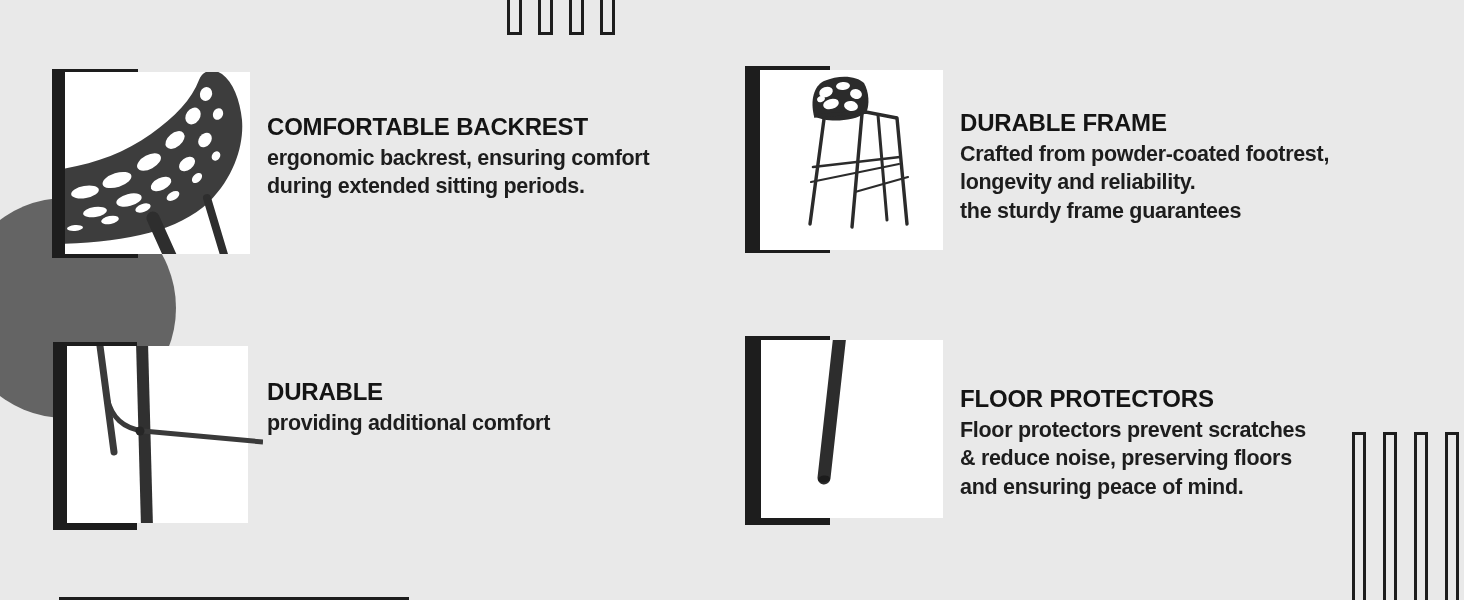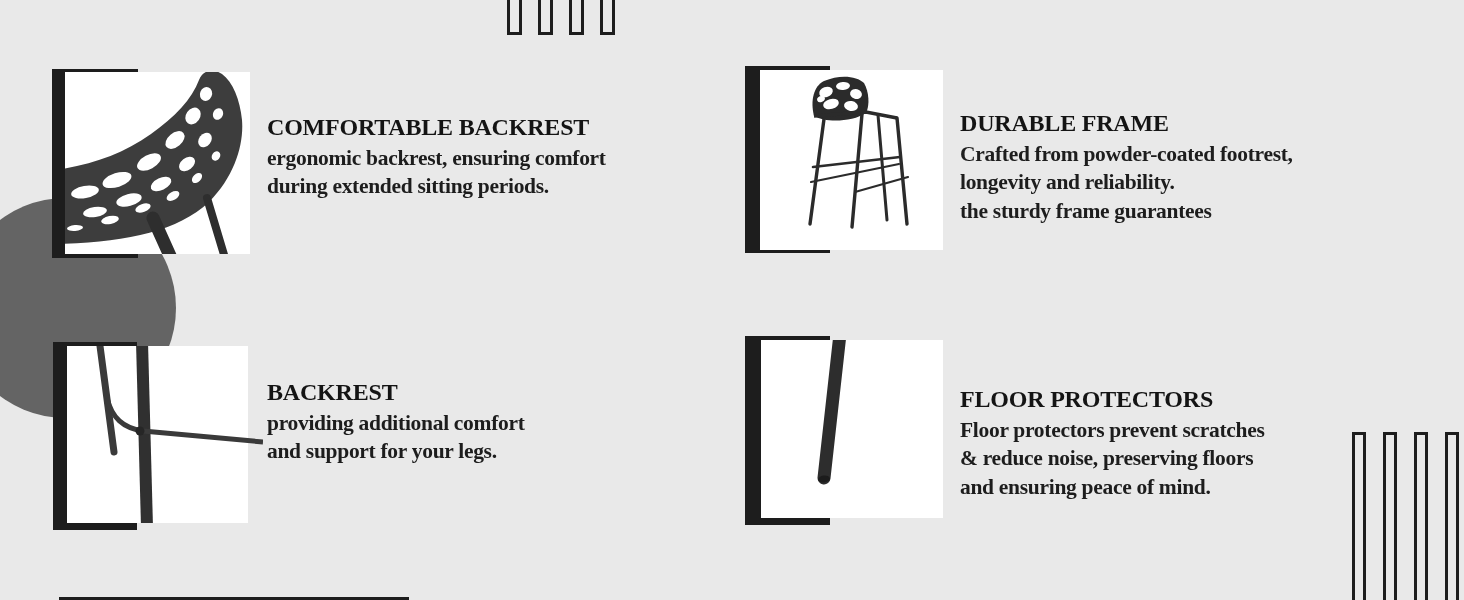--- a/index.html
+++ b/index.html
@@ -2,21 +2,21 @@
 <html><head>
 <meta charset="utf-8">
 <style>
   html, body { margin: 0; padding: 0; }
   .canvas {
     position: relative;
     width: 1464px;
     height: 600px;
     background: #e9e9e9;
     overflow: hidden;
-    font-family: Liberation Serif, serif;
+    font-family: Liberation Sans, sans-serif;
   }
 
   
   .gray-circle {
     position: absolute;
     left: -44px; top: 198px;
     width: 220px; height: 220px;
     border-radius: 50%;
     background: #646464;
   }
@@ -172,23 +172,22 @@
   <div class="img-frame frame-u3"></div>
   <div class="img-box box-u3">
     <svg width="196" height="177" viewBox="0 0 196 177">
       <path d="M33,0 L47,106" stroke="#3a3a3a" stroke-width="7" stroke-linecap="round" fill="none"></path>
       <path d="M75,-4 L80,181" stroke="#303030" stroke-width="12" fill="none"></path>
       <path d="M40,52 C45,72 56,82 76,85 L196,96" stroke="#3a3a3a" stroke-width="5" fill="none"></path>
       <circle cx="73" cy="85" r="4.5" fill="#262626"></circle>
     </svg>
   </div>
   <div class="feature-text text-u3">
-    <h3>BACKREST</h3>
+    <h3>DURABLE</h3>
     <div class="line">providing additional comfort</div>
-    <div class="line">and support for your legs.</div>
   </div>
 
   <div class="img-frame frame-u4"></div>
   <div class="img-box box-u4">
     <svg width="182" height="178" viewBox="0 0 182 178">
       <path d="M79,-6 L63,138" stroke="#2d2d2d" stroke-width="13" stroke-linecap="round" fill="none"></path>
       <ellipse cx="63" cy="139" rx="6" ry="3.5" fill="#1c1c1c" transform="rotate(-8 63 139)"></ellipse>
     </svg>
   </div>
   <div class="feature-text text-u4">

